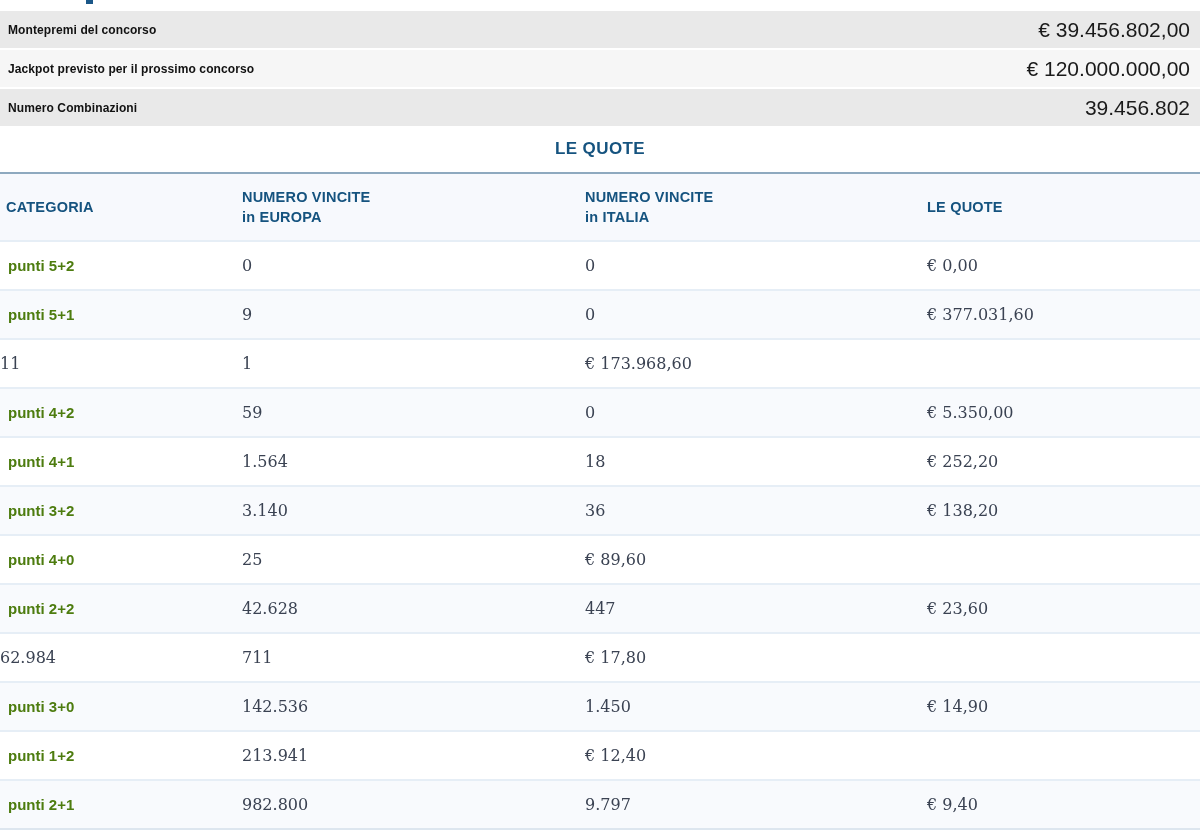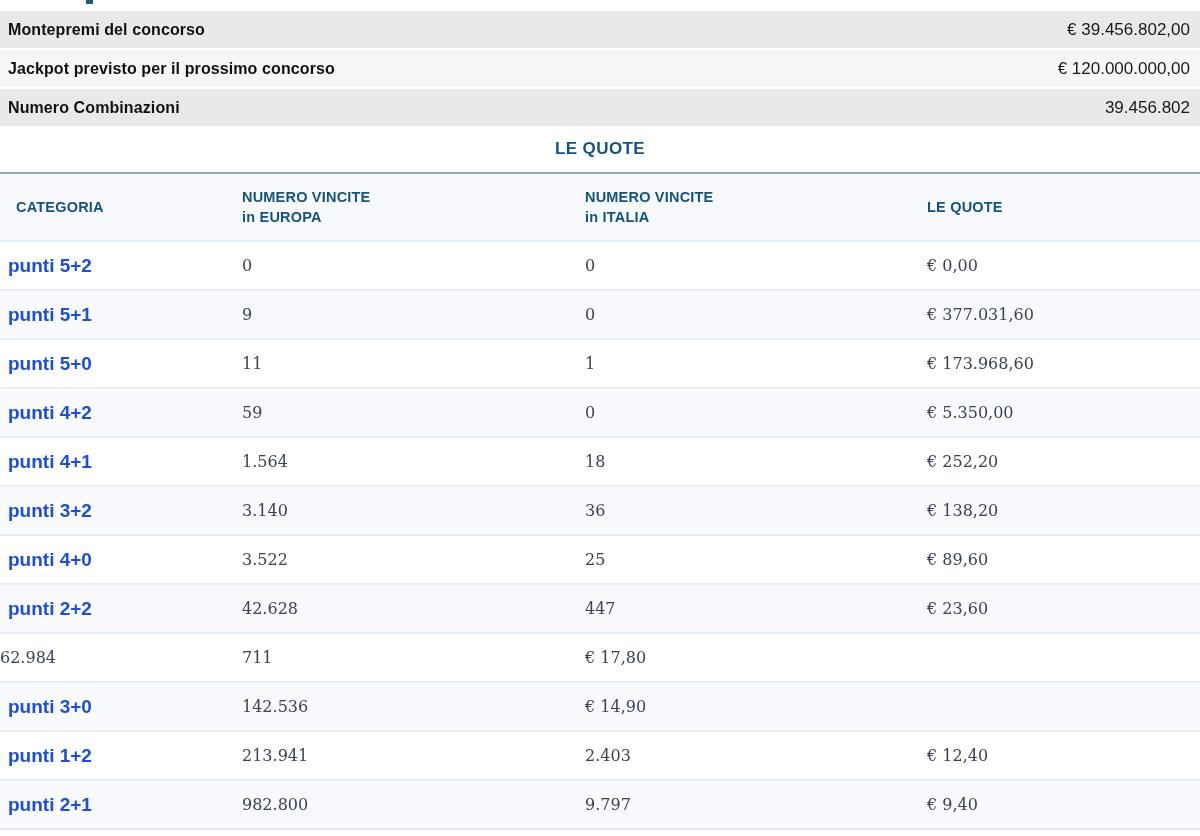--- a/index.html
+++ b/index.html
@@ -37,27 +37,27 @@
     margin-bottom: 2px;
     display: flex;
     align-items: center;
     justify-content: space-between;
     padding: 0 10px 0 8px;
     box-sizing: border-box;
   }
   .srow.dark  { background: #e9e9e9; }
   .srow.light { background: #f6f6f6; }
   .slabel {
-    font-size: 16px;
+    font-size: 12px;
     font-weight: bold;
     color: #111111;
     letter-spacing: 0.1px;
   }
   .svalue {
-    font-size: 17px;
+    font-size: 21px;
     font-weight: 400;
     color: #1a1a1a;
   }
 
   
   .section-title {
     position: absolute;
     left: 0;
     top: 126px;
     width: 1200px;
@@ -86,35 +86,35 @@
     grid-template-columns: 242px 343px 342px auto;
     align-items: center;
   }
   .th {
     font-size: 14.5px;
     font-weight: bold;
     color: #15537f;
     line-height: 1.38;
     letter-spacing: 0.2px;
   }
-  .th:first-child { padding-left: 16px; }
+  .th:first-child { padding-left: 6px; }
   .trow {
     height: 47px;
     border-top: 2px solid #e6eef6;
     display: grid;
     grid-template-columns: 242px 343px 342px auto;
     align-items: center;
     background: #ffffff;
   }
   .trow.alt { background: #f8fafd; }
   .td-cat {
     padding-left: 8px;
-    font-size: 19px;
-    font-weight: bold;
-    color: #1d4ed8;
+    font-size: 15px;
+    font-weight: bold;
+    color: #4d7c0f;
   }
   .td-num {
     font-family: "DejaVu Serif", serif;
     font-size: 16px;
     color: #3a4252;
   }
   .partial-row {
     height: 12px;
     border-top: 2px solid #dde6ef;
     background: #ffffff;
@@ -158,21 +158,20 @@
           <div class="td-num">0</div>
           <div class="td-num">€ 0,00</div>
         </div>
         <div class="trow alt">
           <div class="td-cat">punti 5+1</div>
           <div class="td-num">9</div>
           <div class="td-num">0</div>
           <div class="td-num">€ 377.031,60</div>
         </div>
         <div class="trow">
-          <div class="td-cat">punti 5+0</div>
           <div class="td-num">11</div>
           <div class="td-num">1</div>
           <div class="td-num">€ 173.968,60</div>
         </div>
         <div class="trow alt">
           <div class="td-cat">punti 4+2</div>
           <div class="td-num">59</div>
           <div class="td-num">0</div>
           <div class="td-num">€ 5.350,00</div>
         </div>
@@ -183,44 +182,43 @@
           <div class="td-num">€ 252,20</div>
         </div>
         <div class="trow alt">
           <div class="td-cat">punti 3+2</div>
           <div class="td-num">3.140</div>
           <div class="td-num">36</div>
           <div class="td-num">€ 138,20</div>
         </div>
         <div class="trow">
           <div class="td-cat">punti 4+0</div>
-          <div class="td-num">3.522</div>
           <div class="td-num">25</div>
           <div class="td-num">€ 89,60</div>
         </div>
         <div class="trow alt">
           <div class="td-cat">punti 2+2</div>
           <div class="td-num">42.628</div>
           <div class="td-num">447</div>
           <div class="td-num">€ 23,60</div>
         </div>
         <div class="trow">
           <div class="td-num">62.984</div>
           <div class="td-num">711</div>
           <div class="td-num">€ 17,80</div>
         </div>
         <div class="trow alt">
           <div class="td-cat">punti 3+0</div>
           <div class="td-num">142.536</div>
+          <div class="td-num">1.450</div>
           <div class="td-num">€ 14,90</div>
         </div>
         <div class="trow">
           <div class="td-cat">punti 1+2</div>
           <div class="td-num">213.941</div>
-          <div class="td-num">2.403</div>
           <div class="td-num">€ 12,40</div>
         </div>
         <div class="trow alt">
           <div class="td-cat">punti 2+1</div>
           <div class="td-num">982.800</div>
           <div class="td-num">9.797</div>
           <div class="td-num">€ 9,40</div>
         </div>
       </div>
     <div class="partial-row"></div>

